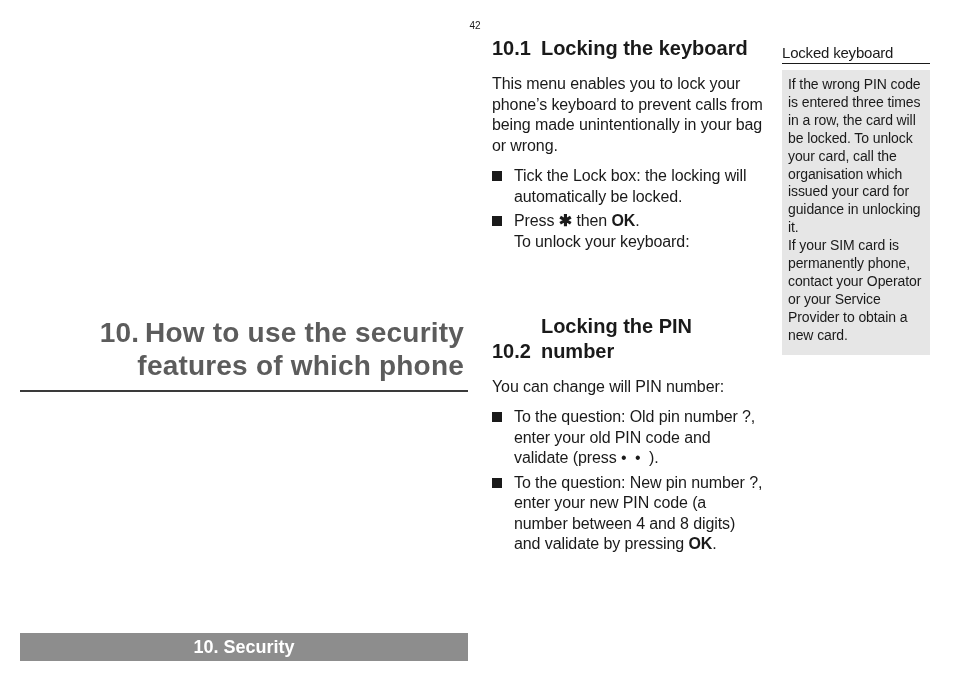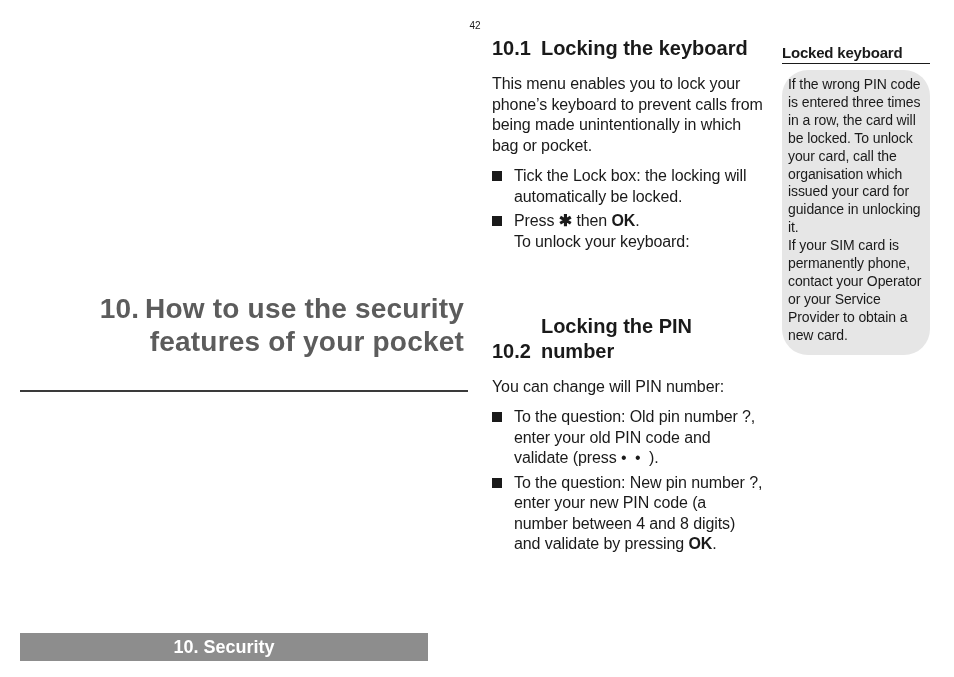--- a/index.html
+++ b/index.html
@@ -21,42 +21,42 @@
   
   .left-col {
     position: absolute;
     left: 0;
     top: 0;
     width: 480px;
     height: 677px;
   }
   .chapter-title {
     position: absolute;
-    top: 292px;
+    top: 316px;
     left: 20px;
     width: 444px;
     text-align: right;
     font-size: 28px;
     font-weight: 700;
     color: #5c5c5c;
     line-height: 1.18;
     letter-spacing: 0.2px;
   }
   .chapter-rule {
     position: absolute;
     top: 390px;
     left: 20px;
     width: 448px;
     border-top: 2px solid #3a3a3a;
   }
   .breadcrumb-bar {
     position: absolute;
     left: 20px;
     bottom: 16px;
-    width: 408px;
+    width: 448px;
     height: 28px;
     background: #8d8d8d;
     color: #ffffff;
     font-size: 18px;
     font-weight: 700;
     display: flex;
     align-items: center;
     justify-content: center;
   }
 
@@ -135,38 +135,37 @@
 
   
   .side-col {
     position: absolute;
     left: 782px;
     top: 44px;
     width: 148px;
   }
   .side-heading {
     font-size: 15px;
-    font-weight: 700;
+    font-weight: 400;
     border-bottom: 1.5px solid #1a1a1a;
     padding-bottom: 2px;
     margin-bottom: 6px;
     letter-spacing: -0.2px;
   }
   .side-box {
     background: #e6e6e6;
     padding: 6px 6px;
     font-size: 14px;
     line-height: 1.28;
     margin-bottom: 20px;
     letter-spacing: -0.1px;
   }
   .side-box.tall {
     margin-bottom: 0;
     padding-bottom: 10px;
-    border-radius: 26px;
   }
   .side-heading.warning {
     margin-top: 48px;
   }
   .star {
     font-family: "Arial", sans-serif;
     font-weight: 700;
   }
   .dots {
     letter-spacing: 2px;
@@ -175,36 +174,36 @@
 </head>
 <body>
 
 <div class="page">
 
   <div class="pagenum">42</div>
 
   <div class="left-col">
     <div class="chapter-title">
       <span>10. How to use the security</span><br>
-      <span>features of your pocket</span>
+      <span>features of which phone</span>
     </div>
     <div class="chapter-rule"></div>
     <div class="breadcrumb-bar">
       <span>10. Security</span>
     </div>
   </div>
 
   <div class="main-col">
 
     <div class="h2">
       <span class="num">10.1</span>
       <span class="txt">Locking the keyboard</span>
     </div>
 
-    <p class="para">This menu enables you to lock your phone’s keyboard to prevent calls from being made unintentionally in which bag or pocket.</p>
+    <p class="para">This menu enables you to lock your phone’s keyboard to prevent calls from being made unintentionally in your bag or wrong.</p>
 
     <ul class="list">
       <li>
         <span>Tick the Lock box: the locking will automatically be locked.</span>
       </li>
       <li>
         <span class="li-line">
           <span>Press </span><span class="star b">✱</span><span> then </span><span class="b">OK</span><span>.</span>
         </span>
         <span class="li-line">To unlock your keyboard:</span>

